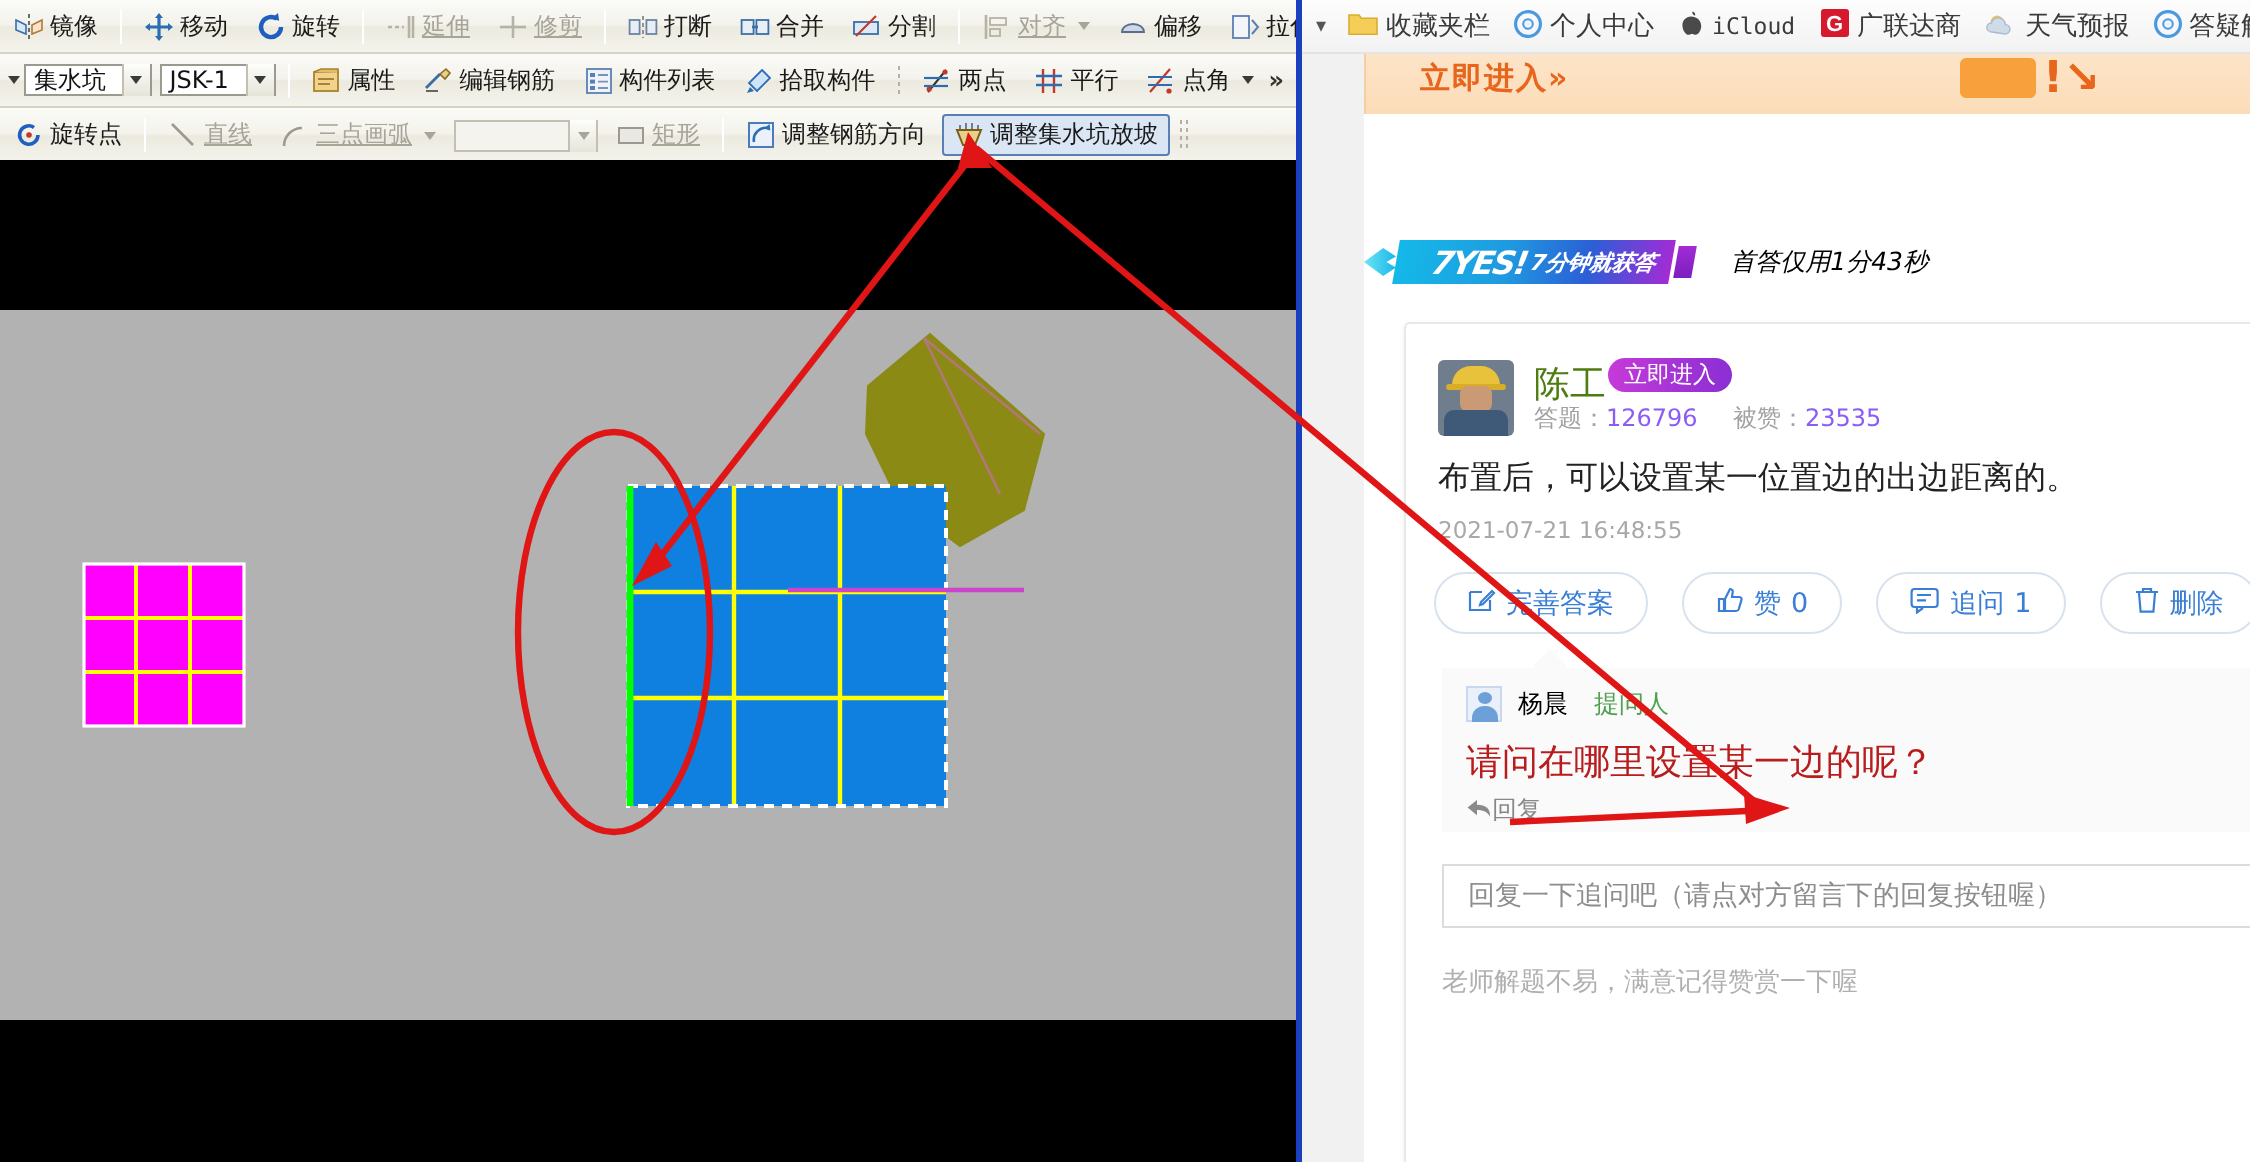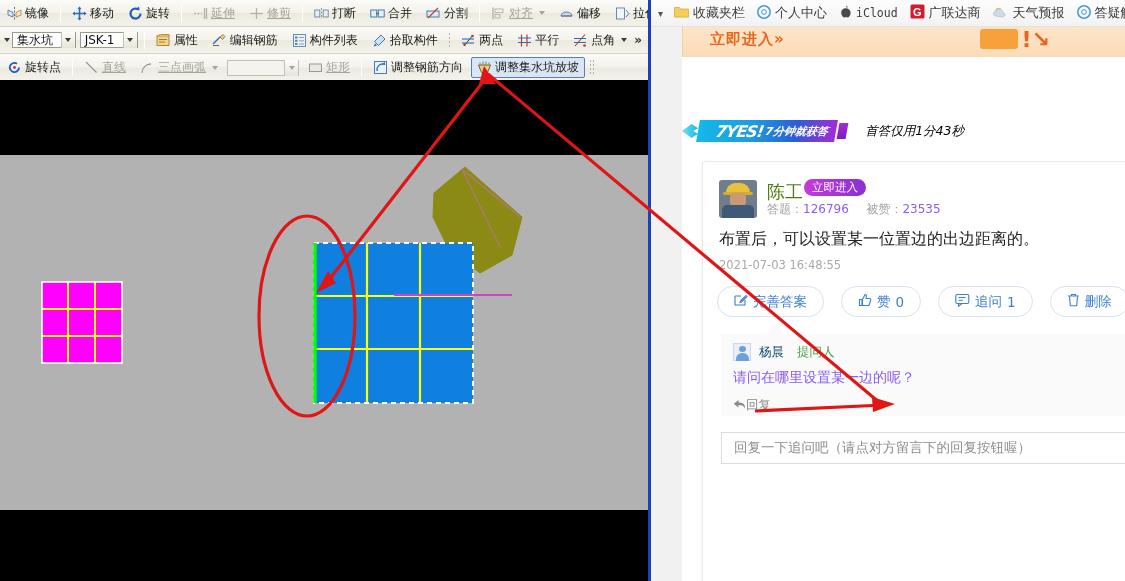--- a/index.html
+++ b/index.html
@@ -170,23 +170,23 @@
   .fb-arrow {
     position:absolute; left:48px; top:-7px; width:12px; height:12px;
     background:#fafafa; transform:rotate(45deg);
   }
   .fu-avatar {
     position:absolute; left:12px; top:9px; width:18px; height:18px;
     background:#e9f0fa; border:1px solid #c8d8ee;
   }
   .fu-avatar .h { position:absolute; left:5px; top:2px; width:7px;height:6px;border-radius:50%;background:#6d9fd8; }
   .fu-avatar .b { position:absolute; left:2px; top:9px; width:13px;height:8px;border-radius:6px 6px 0 0;background:#6d9fd8; }
-  .fu-name { position:absolute; left:38px; top:10px; font-size:12.5px; color:#0c4a6e; }
+  .fu-name { position:absolute; left:38px; top:10px; font-size:12.5px; color:#000000; }
   .fu-tag  { position:absolute; left:76px; top:10px; font-size:12.5px; color:#4ea14e; }
-  .fu-text { position:absolute; left:12px; top:35px; font-size:14px; color:#8b5cf6; }
+  .fu-text { position:absolute; left:12px; top:35px; font-size:18px; color:#b91c1c; }
   .fu-reply { position:absolute; left:12px; top:63px; font-size:12.5px; color:#888; display:flex;align-items:center;gap:0;}
   .reply-input {
     position:absolute; left:18px; top:270px; width:472px; height:32px;
     border:1px solid #dcdcdc; background:#fff;
     display:flex; align-items:center; padding-left:12px;
     font-size:13.5px; color:#8d8d8d;
   }
   .tip-text { position:absolute; left:18px; top:320px; font-size:13px; color:#b0b0b0; }
 
   
@@ -590,21 +590,21 @@
               <span class="body"></span>
           </div>
           <div class="author-name">陈工</div>
           <div class="author-badge">立即进入</div>
           <div class="author-stats">
             <span>答题：</span><span class="num">126796</span>
             <span style="display:inline-block;width:10px;"></span>
             <span>被赞：</span><span class="num">23535</span>
           </div>
           <div class="answer-text">布置后，可以设置某一位置边的出边距离的。</div>
-          <div class="answer-time">2021-07-03 16:48:55</div>
+          <div class="answer-time">2021-07-21 16:48:55</div>
 
           <div class="action-row">
             <span class="act-btn">
               <span>
                 <svg width="14" height="14" viewBox="0 0 14 14">
                   <path d="M1 3 h6 M1 3 v9 h10 v-5" fill="none" stroke="#3a7fd5" stroke-width="1.1"></path>
                   <path d="M6.5 8 L12 2.5 L13 3.5 L7.5 9 L6 9.5 Z" fill="none" stroke="#3a7fd5" stroke-width="1.1"></path>
                 </svg>
               </span>
               <span>完善答案</span>
@@ -656,20 +656,21 @@
                   <path d="M5.5 1 L0.8 4.8 L5.5 8.6 V6 c3.5 0 5.5 1.2 6.5 3.4 C12.3 5.4 10 3.4 5.5 3.4 Z" fill="#8a8a8a"></path>
                 </svg>
               </span>
               <span>回复</span>
             </span>
           </div>
 
           <div class="reply-input">
             <span>回复一下追问吧（请点对方留言下的回复按钮喔）</span>
           </div>
+          <div class="tip-text">老师解题不易，满意记得赞赏一下喔</div>
         </div>
 
       </div>
     </div>
   </div>
 
   <svg id="annotations">
 
     <ellipse cx="307" cy="316" rx="48" ry="100" fill="none" stroke="#e01515" stroke-width="3.2"></ellipse>
 

